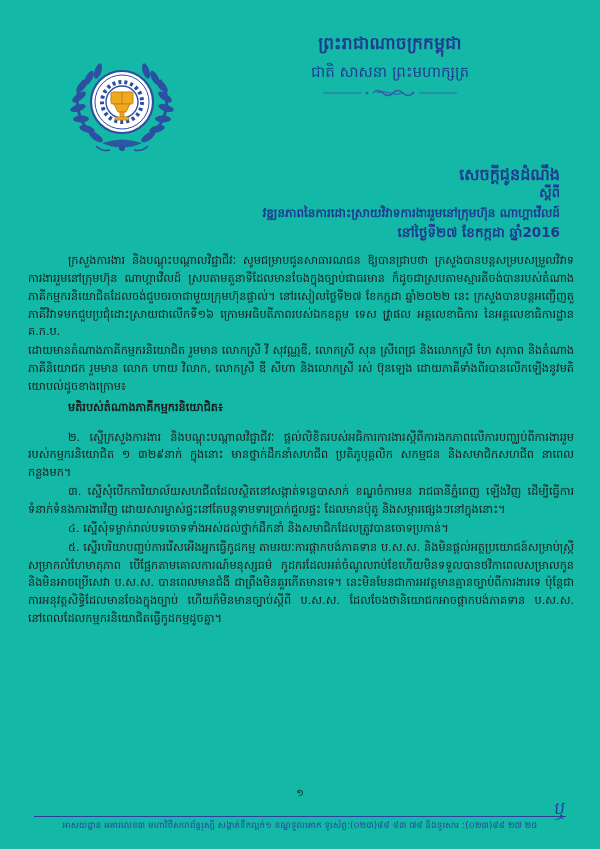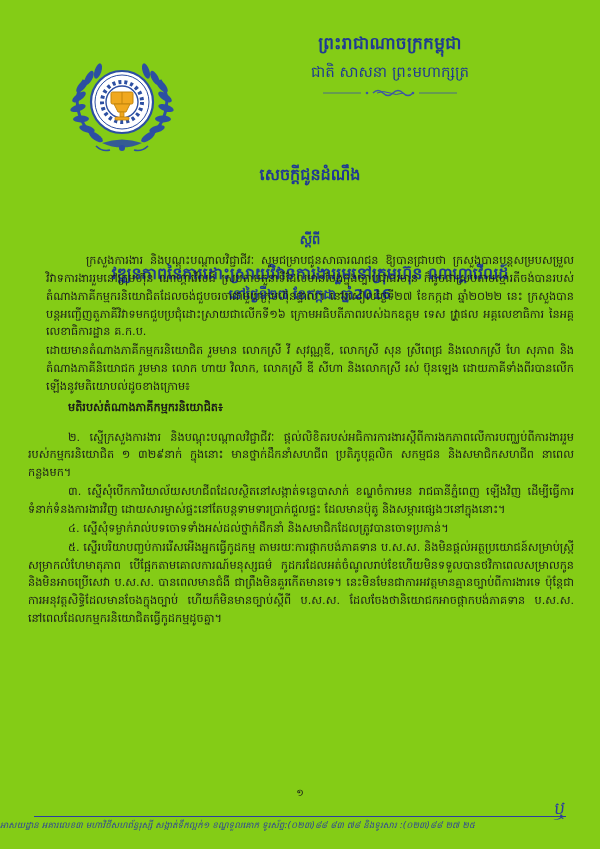--- a/index.html
+++ b/index.html
@@ -4,21 +4,21 @@
 <style>
   html, body {
     margin: 0;
     padding: 0;
     background: #6d6d6d;
   }
   .page {
     position: relative;
     width: 600px;
     height: 849px;
-    background: #84cc16;
+    background: #14b8a6;
     overflow: hidden;
     font-family: "DejaVu Sans", "Liberation Sans", sans-serif;
     box-sizing: border-box;
   }
 
   
   .header {
     position: relative;
     height: 140px;
   }
@@ -66,42 +66,42 @@
     font-size: 12.5px;
     font-weight: bold;
     color: #1f3a93;
     letter-spacing: 0.2px;
   }
   .title-block {
     position: absolute;
     left: 60px;
     top: 165px;
     width: 500px;
-    text-align: center;
+    text-align: right;
     color: #1f3a93;
     font-weight: bold;
   }
   .title-main { font-size: 16px; line-height: 1.25; }
-  .title-sub  { font-size: 13px; line-height: 1.25; margin-top: 47px; }
-  .title-desc { font-size: 16px; line-height: 1.45; margin-top: 14px; }
+  .title-sub  { font-size: 13px; line-height: 1.25; }
+  .title-desc { font-size: 12px; line-height: 1.45; margin-top: 4px; }
   .title-date { font-size: 13.5px; line-height: 1.45; }
 
   
   .body {
     position: absolute;
     left: 28px;
     top: 252px;
     width: 546px;
     color: #1a1a1a;
     font-size: 11.3px;
     line-height: 1.58;
     text-align: justify;
     text-justify: inter-word;
   }
-  .para { margin: 0 0 1px 18px; text-indent: 40px; }
+  .para { margin: 0 0 1px 0; text-indent: 40px; }
   .para.no-indent { text-indent: 0; }
   .subhead { margin: 3px 0 12px 0; text-indent: 40px; font-weight: bold; }
   .item { margin: 0 0 1px 0; text-indent: 40px; }
 
   
   .pagenum {
     position: absolute;
     left: 0; right: 0;
     top: 786px;
     text-align: center;
@@ -123,24 +123,23 @@
     font-size: 17px;
     color: #2c3e9e;
     font-family: "DejaVu Serif", serif;
     font-style: italic;
     transform: rotate(-8deg);
   }
   .footer-text {
     position: absolute;
     left: 0; right: 0;
     top: 820px;
-    text-align: left;
+    text-align: center;
     font-size: 8.6px;
     color: #2c3e9e;
-    font-style: italic;
     letter-spacing: 0.15px;
   }
 </style>
 </head>
 <body>
 
 <div class="page">
 
   <div class="header">
 

